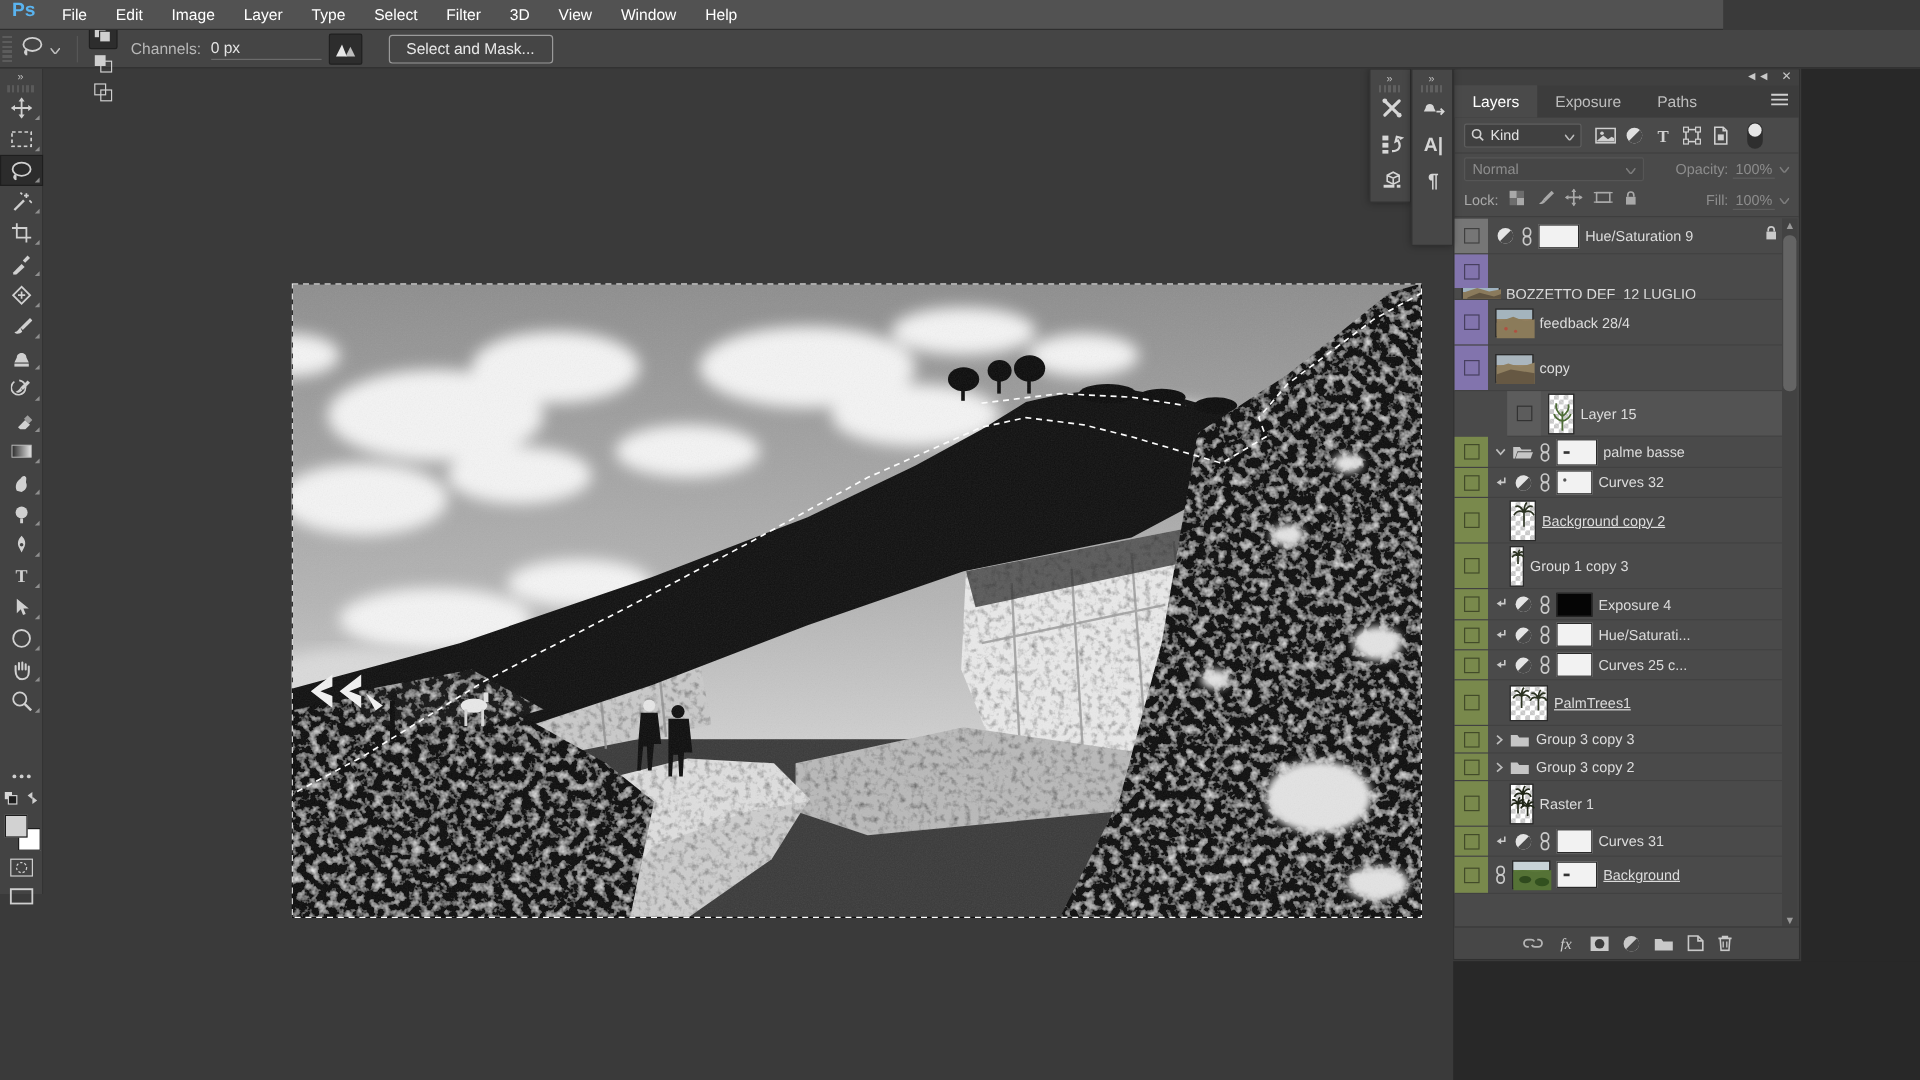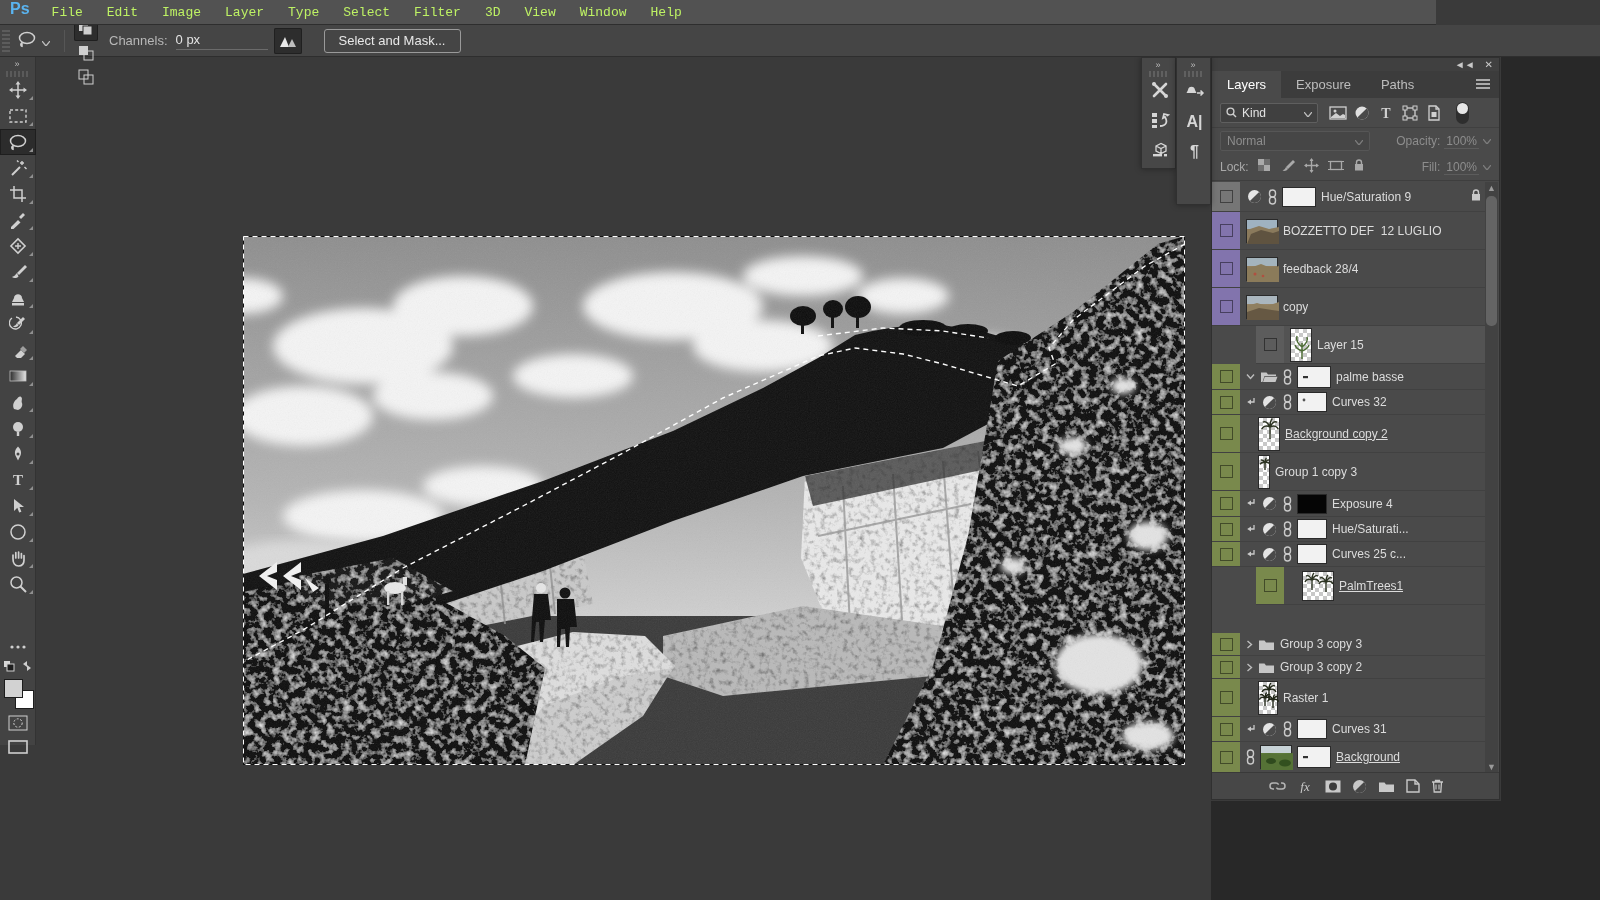--- a/index.html
+++ b/index.html
@@ -4,21 +4,21 @@
 <style>
   * { margin:0; padding:0; box-sizing:border-box; }
   html,body { width:1600px; height:900px; overflow:hidden; background:#3a3a3a;
               font-family:"Liberation Sans", sans-serif; -webkit-font-smoothing:antialiased; }
   #app { position:relative; width:1600px; height:900px; }
 
   
   #menubar { position:absolute; left:0; top:0; width:1436px; height:25px; background:#525252;
              border-bottom:1px solid #2e2e2e; display:flex; align-items:flex-start; z-index:30; }
   #ps-logo { color:#5ab4f0; font-weight:bold; font-size:16px; padding:0 10px 0 10px; letter-spacing:0; }
-  .menu-item { color:#bef264; font-size:13px; padding:0 12px; line-height:25px; cursor:default;font-family:Liberation Mono, monospace; }
+  .menu-item { color:#ffffff; font-size:13px; padding:0 12px; line-height:25px; cursor:default; }
 
   
   #optionsbar { position:absolute; left:0; top:25px; width:1600px; height:32px; background:#454545;
                 border-bottom:1px solid #2e2e2e; display:flex; align-items:center; z-index:29; }
   #opt-grip { width:8px; height:22px; margin-left:2px;
               background:repeating-linear-gradient(180deg,#5c5c5c 0 2px,transparent 2px 4px); }
   .opt-sep { width:1px; height:22px; background:#565656; margin:0 8px; }
   #tool-preset { display:flex; align-items:center; gap:4px; padding:2px 6px; }
   .mode-btn { width:24px; height:24px; display:flex; align-items:center; justify-content:center;
               border-radius:2px; margin:0 1px; }
@@ -707,21 +707,21 @@
               </svg>
             </span>
             <div class="thumb" style="width: 34px; height: 20px; background: rgb(242, 242, 242);"></div>
             <span class="layer-name">Hue/Saturation 9</span>
             <span class="lock-right"><svg width="12" height="14" viewBox="0 0 12 14">
                 <rect x="2" y="6" width="8" height="6.5" fill="#c9c9c9"></rect>
                 <path d="M3.5 6 V4.5 a2.5 2.5 0 0 1 5 0 V6" fill="none" stroke="#c9c9c9" stroke-width="1.4"></path>
               </svg></span>
           </div>
         </div>
-        <div class="layer-row" style="height: 38px;">
+        <div class="layer-row" style="height: 38px; flex-direction: column;">
           <div class="label-col" style="background: rgb(130, 116, 173);">
             <div class="vis-box"></div>
           </div>
           <div class="row-content">
             <div class="thumb" style="width: 32px; height: 24px; background: linear-gradient(rgb(159, 178, 192) 0px, rgb(159, 178, 192) 9px, rgb(143, 127, 96) 9px, rgb(107, 92, 66) 100%);"><svg width="32" height="24" viewBox="0 0 32 24">
                 <path d="M0 10 L12 6 L22 9 L32 7 V24 H0 Z" fill="#8a7a5c"></path>
                 <path d="M4 14 L14 10 L26 13 L32 11 V24 H0 Z" fill="#5f5340"></path>
               </svg></div>
             <span class="layer-name">BOZZETTO DEF  12 LUGLIO</span>
           </div>
@@ -925,21 +925,21 @@
             <span style="display: flex;">
               <svg width="9" height="16" viewBox="0 0 9 16">
                 <rect x="1.5" y="1" width="6" height="7" rx="3" fill="none" stroke="#c9c9c9" stroke-width="1.4"></rect>
                 <rect x="1.5" y="8" width="6" height="7" rx="3" fill="none" stroke="#c9c9c9" stroke-width="1.4"></rect>
               </svg>
             </span>
             <div class="thumb" style="width: 30px; height: 20px; background: rgb(242, 242, 242);"></div>
             <span class="layer-name">Curves 25 c...</span>
           </div>
         </div>
-        <div class="layer-row" style="height: 38px; margin-left: 44px;">
+        <div class="layer-row" style="height: 38px;">
           <div class="label-col" style="background: rgb(121, 137, 76);">
             <div class="vis-box"></div>
           </div>
           <div class="row-content" style="padding-left: 18px;">
             <div class="thumb checker" style="width: 32px; height: 30px;"><svg width="32" height="30" viewBox="0 0 32 30">
                 <g stroke="#2c3322" stroke-width="1.4" fill="none">
       <path d="M9 8 v10"></path>
       <path d="M9 8 c-4 -2 -6 0 -7 2 M9 8 c4 -2 6 0 7 2
                M9 8 c-2 -4 -4 -5 -6 -4 M9 8 c2 -4 4 -5 6 -4
                M9 8 c0 -4 1 -6 2 -7"></path>
@@ -947,21 +947,21 @@
                 <g stroke="#2c3322" stroke-width="1.4" fill="none">
       <path d="M23 10 v10"></path>
       <path d="M23 10 c-4 -2 -6 0 -7 2 M23 10 c4 -2 6 0 7 2
                M23 10 c-2 -4 -4 -5 -6 -4 M23 10 c2 -4 4 -5 6 -4
                M23 10 c0 -4 1 -6 2 -7"></path>
                 </g>
               </svg></div>
             <span class="layer-name underline">PalmTrees1</span>
           </div>
         </div>
-        <div class="layer-row" style="height: 23px; margin-top: 28px;">
+        <div class="layer-row" style="height: 23px;">
           <div class="label-col" style="background: rgb(121, 137, 76);">
             <div class="vis-box"></div>
           </div>
           <div class="row-content" style="padding-left: 6px;">
             <span style="display: flex;">
               <svg width="7" height="9" viewBox="0 0 7 9">
                 <path d="M1.5 1 L5.5 4.5 L1.5 8" fill="none" stroke="#bdbdbd" stroke-width="1.4"></path>
               </svg>
             </span>
             <span style="display: flex;">

